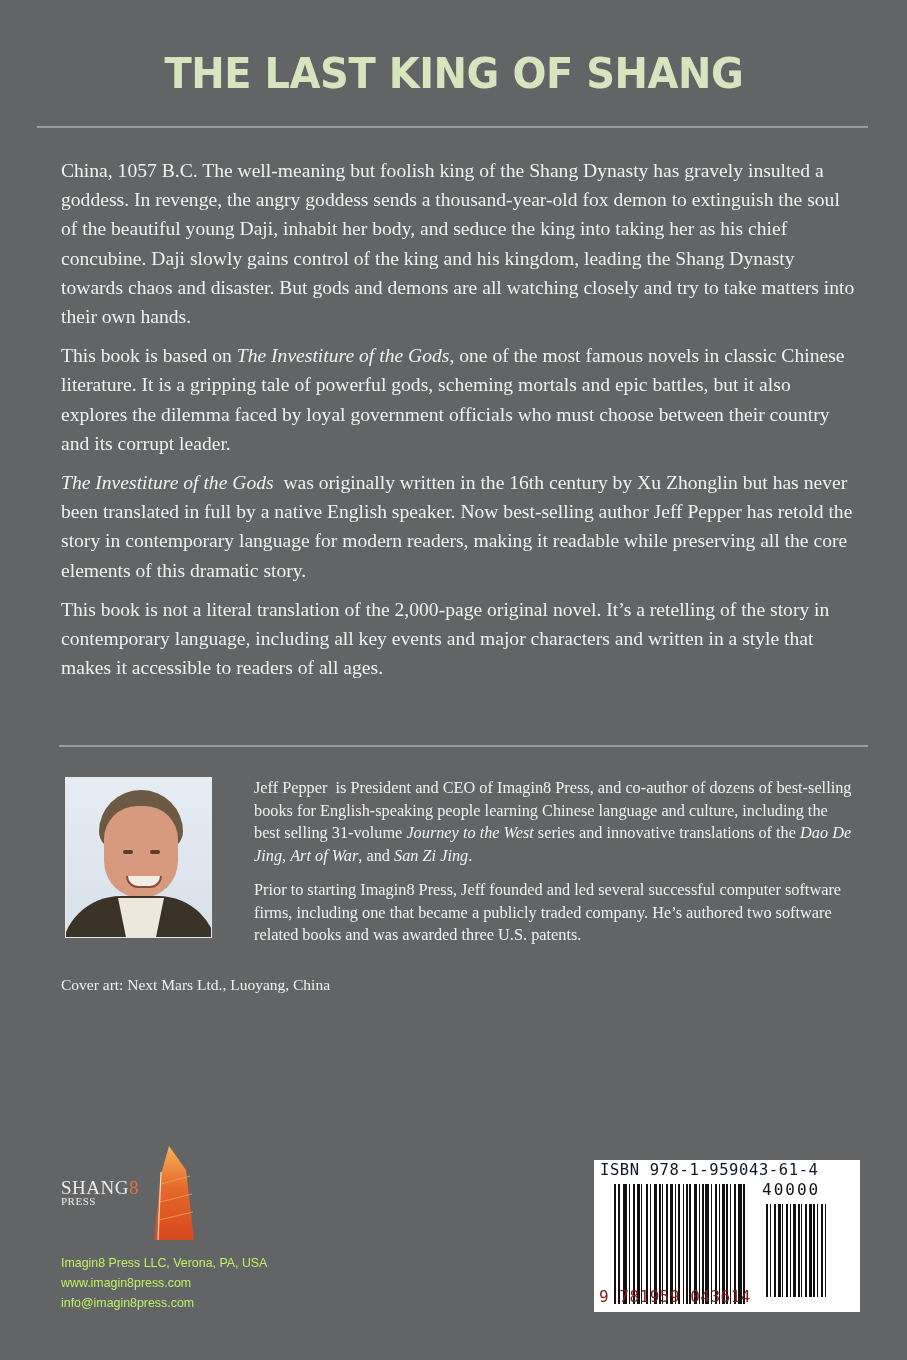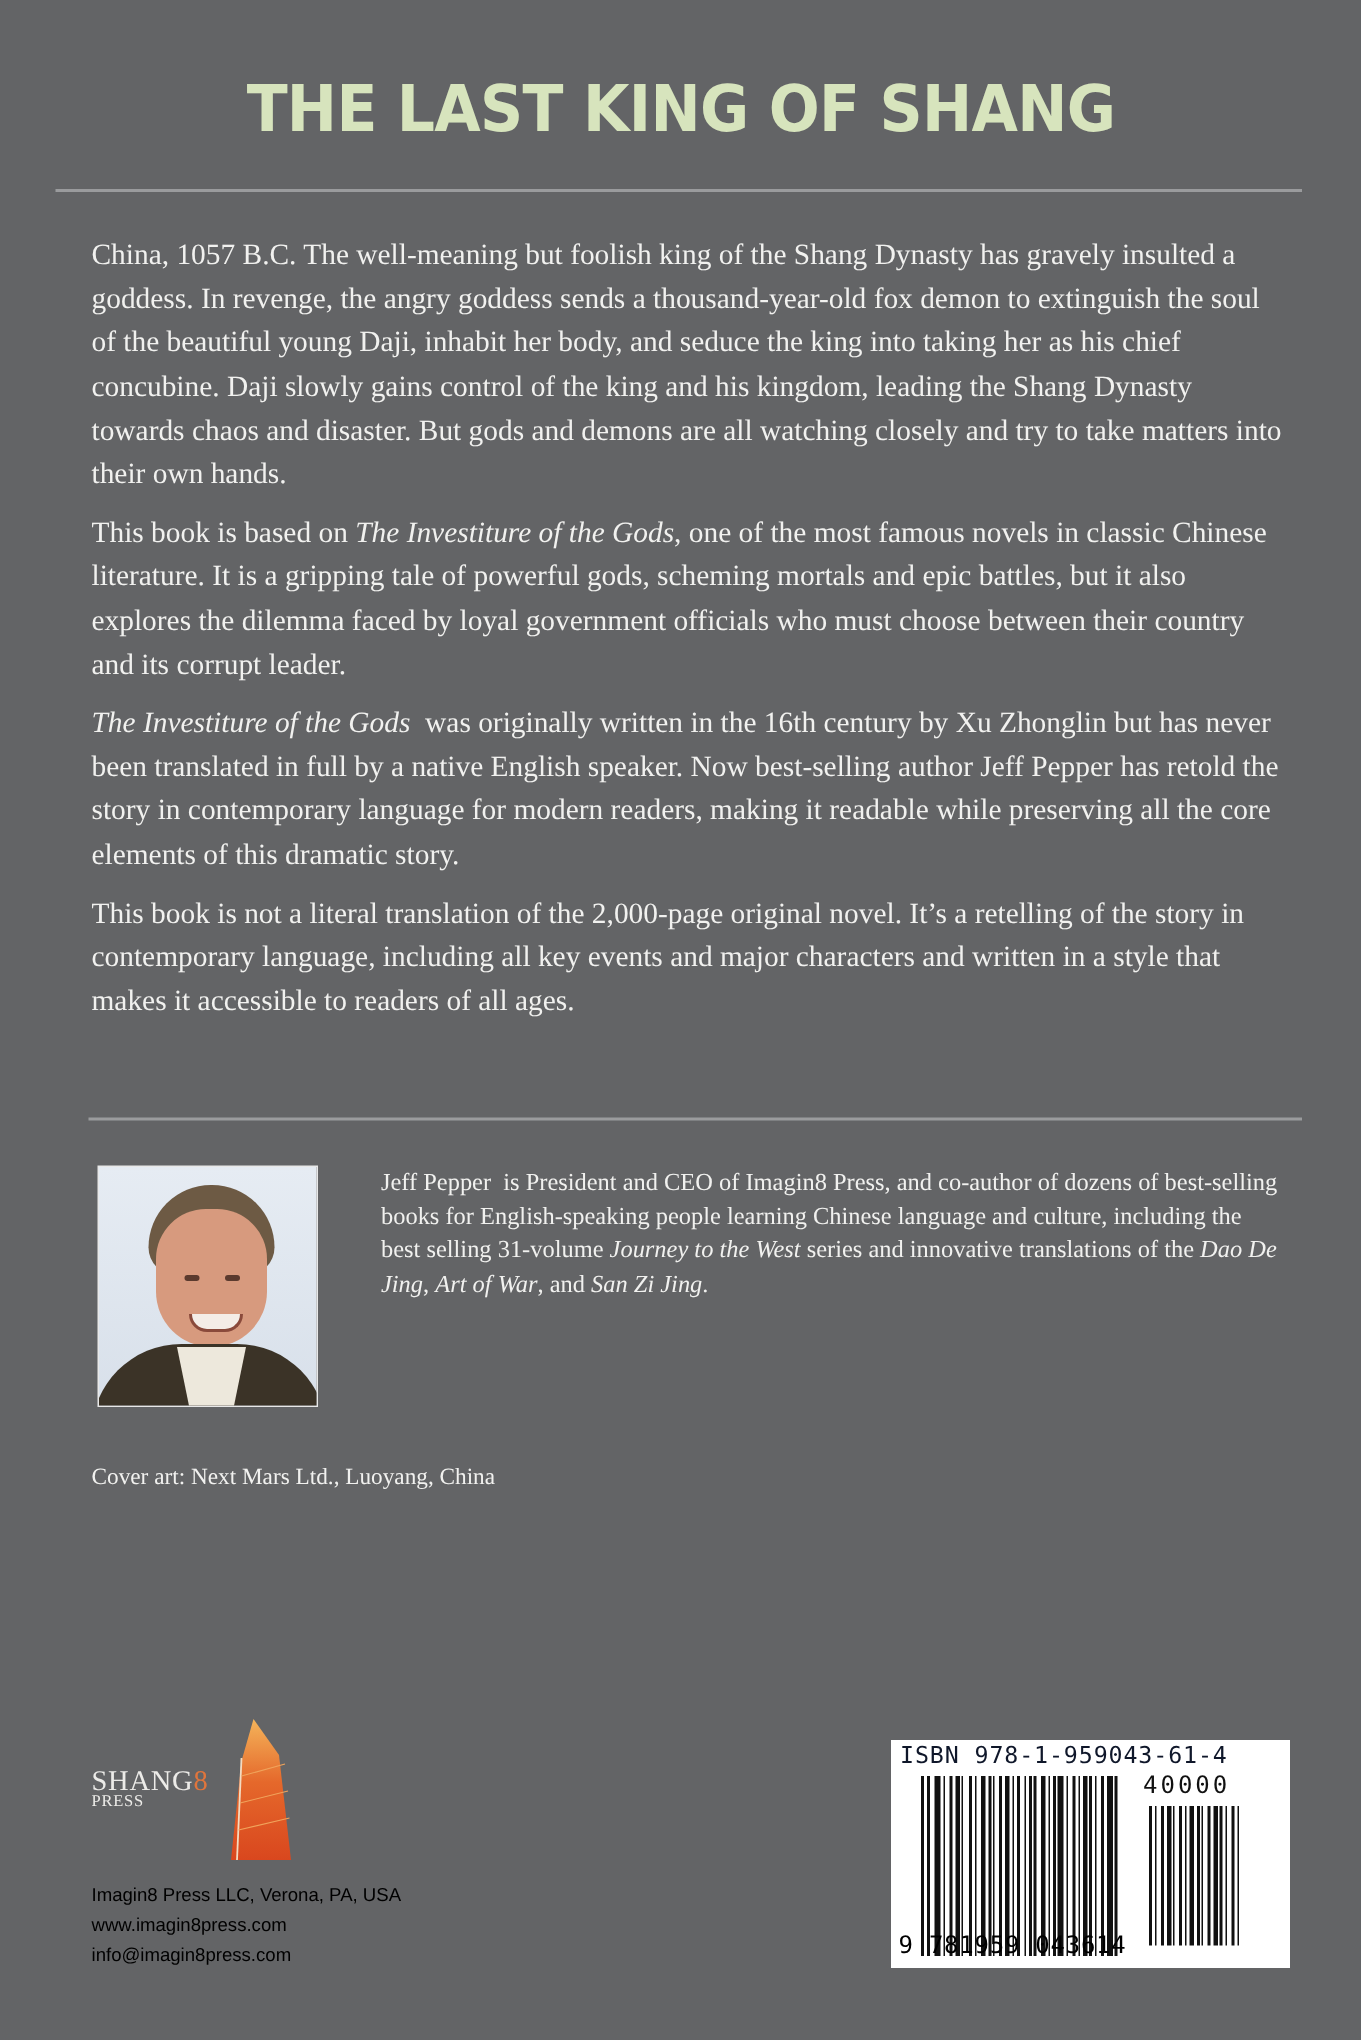--- a/index.html
+++ b/index.html
@@ -83,41 +83,41 @@
   .logo-text .name { font-size: 19px; letter-spacing: 0.5px; }
   .logo-text .name .eight { color: #e0753c; }
   .logo-text .sub { font-size: 11px; letter-spacing: 0.5px; margin-top: -4px; }
   .sail {
     position: absolute; left: 152px; top: 1144px; width: 44px; height: 97px;
   }
 
   .publisher {
     position: absolute; left: 61px; top: 1254px;
     font-family: "Liberation Sans", "DejaVu Sans", sans-serif;
-    font-size: 12.4px; line-height: 19.8px; color: #000000;
+    font-size: 12.4px; line-height: 19.8px; color: #bef264;
   }
 
   .barcode-box {
     position: absolute; left: 594px; top: 1160px; width: 266px; height: 152px;
     background: #ffffff; box-sizing: border-box;
   }
   .isbn-top {
     position: absolute; left: 6px; top: 1px;
     font-family: "DejaVu Sans Mono", "Liberation Mono", monospace;
     font-size: 15.5px; color: #0f172a; letter-spacing: 0.6px;
   }
   .addon-digits {
     position: absolute; left: 168px; top: 20px;
     font-family: "DejaVu Sans Mono", "Liberation Mono", monospace;
     font-size: 16px; color: #111; letter-spacing: 2px;
   }
   .isbn-bottom {
     position: absolute; left: 5px; top: 127px;
     font-family: "DejaVu Sans Mono", "Liberation Mono", monospace;
-    font-size: 16px; color: #000000; letter-spacing: 0.5px;
+    font-size: 16px; color: #7f1d1d; letter-spacing: 0.5px;
   }
   .bars { position: absolute; }
   .bars.main { left: 20px; top: 24px; width: 150px; height: 120px; }
   .bars.addon { left: 172px; top: 44px; width: 90px; height: 93px; }
   .bars span { position: absolute; top: 0; bottom: 0; background: #111; }
 </style>
 </head>
 <body>
 
 <div class="title">THE LAST KING OF SHANG</div>
@@ -137,20 +137,21 @@
   <div class="face"></div>
   <div class="eye l"></div>
     <div class="eye r"></div>
   <div class="smile"></div>
   <div class="jacket"></div>
   <div class="shirt"></div>
 </div>
 
 <div class="bio">
   <p><span style="white-space:pre-wrap">Jeff Pepper  is President and CEO of Imagin8 Press, and co-author of dozens of best-selling books for English-speaking people learning Chinese language and culture, including the best selling 31-volume </span><em>Journey to the West</em><span> series and innovative translations of the </span><em>Dao De Jing</em><span>, </span><em>Art of War</em><span>, and </span><em>San Zi Jing</em><span>.</span></p>
+  <p>Prior to starting Imagin8 Press, Jeff founded and led several successful computer software firms, including one that became a publicly traded company. He’s authored two software related books and was awarded three U.S. patents.</p>
 </div>
 
 <div class="cover-art">Cover art: Next Mars Ltd., Luoyang, China</div>
 
 <div class="logo-text">
   <div class="name"><span>SHANG</span><span class="eight">8</span></div>
   <div class="sub">PRESS</div>
 </div>
 <svg class="sail" viewBox="0 0 44 97">
   <defs>

